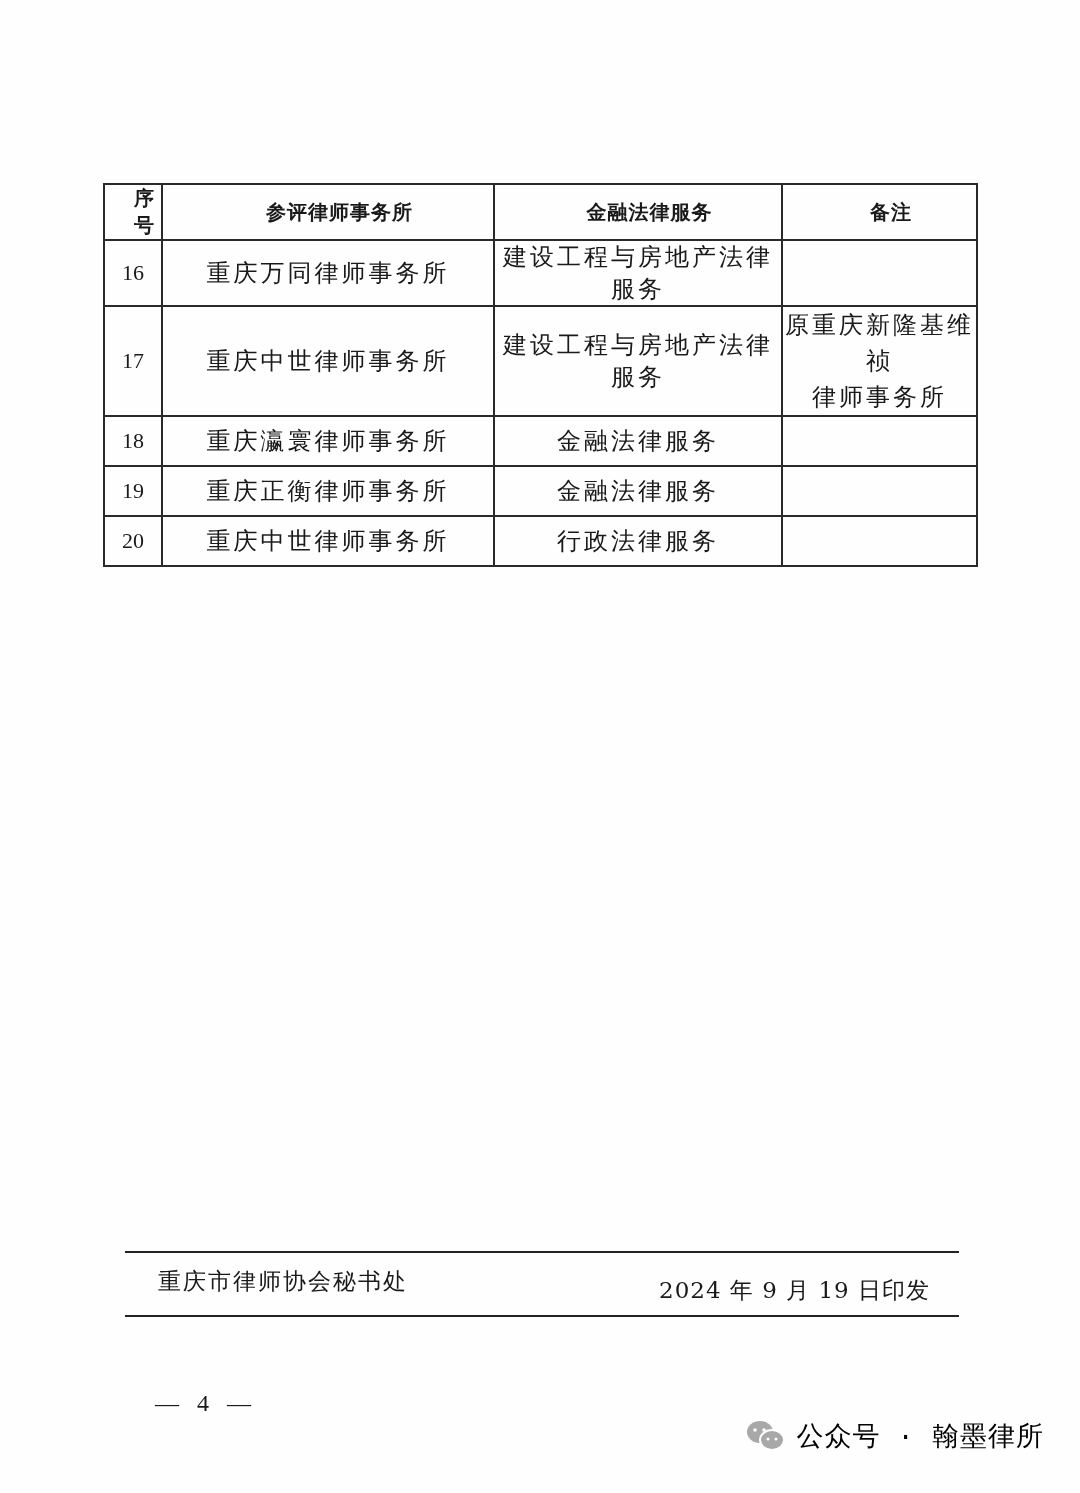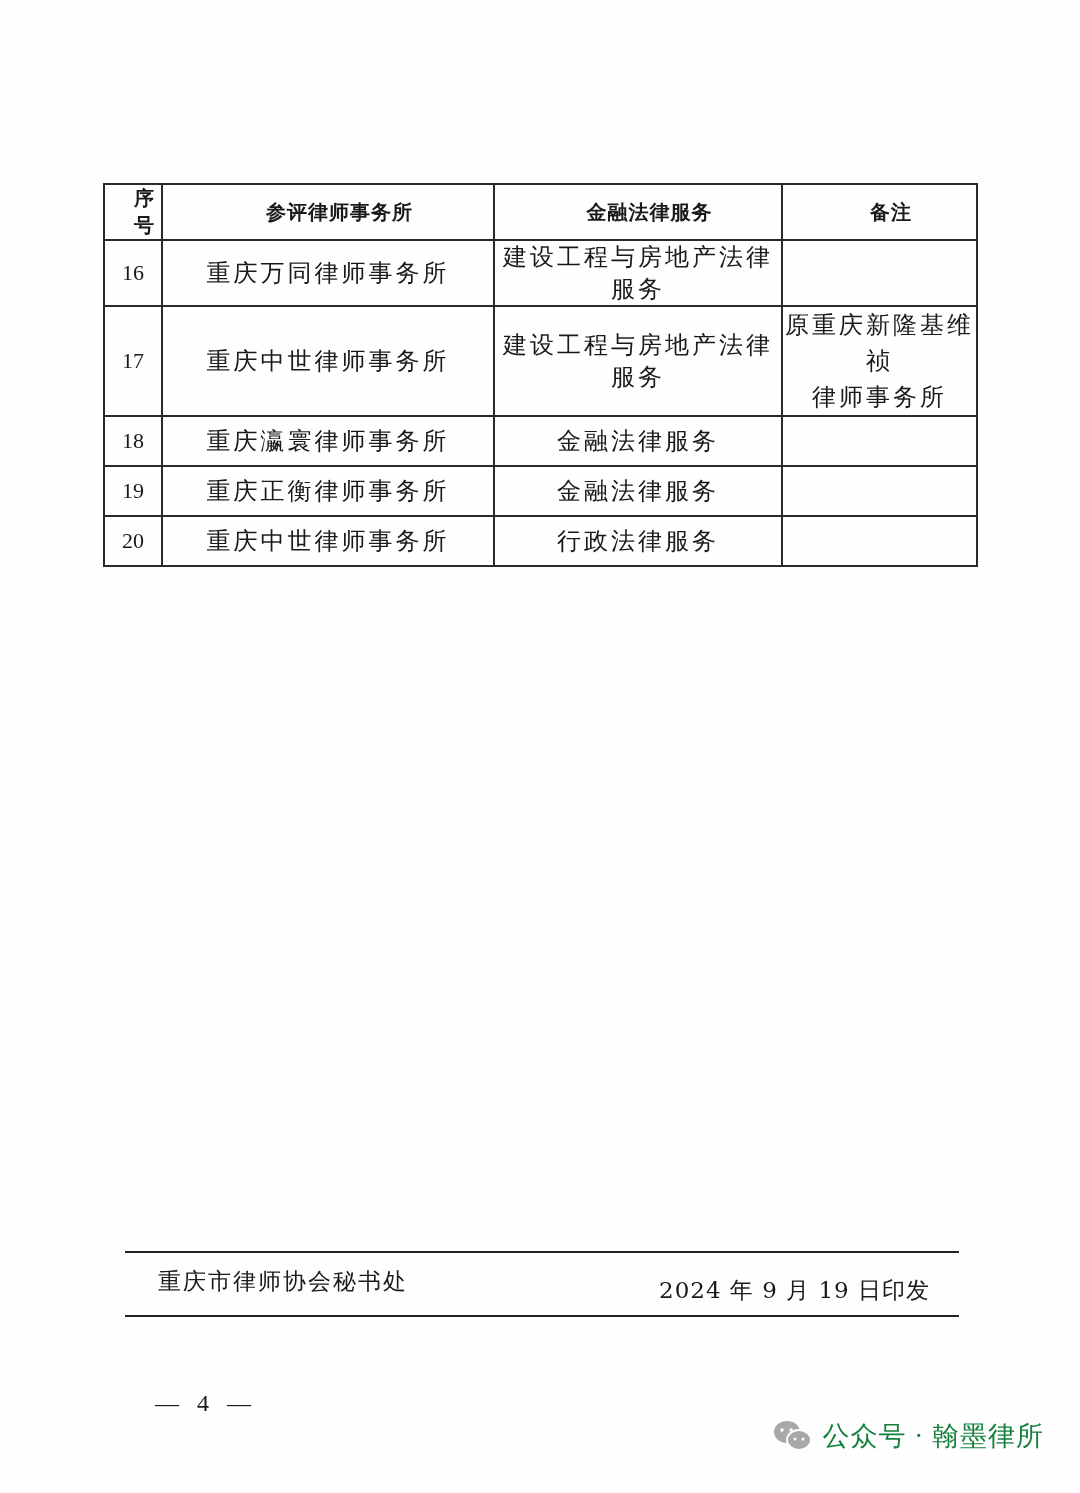--- a/index.html
+++ b/index.html
@@ -17,22 +17,22 @@
   }
   .tbl th { font-family:"DejaVu Sans", "Liberation Sans", sans-serif; font-weight:bold; font-size:20px; letter-spacing:1px; height:51px;padding-left:23px; }
   .tbl td.num { font-family:"Liberation Serif", serif; font-size:22px; letter-spacing:0; }
   .tbl tr.r { height:50px; }
   .tbl tr.tall { height:74px; }
   .note { line-height:36px;border-radius:11px; }
   .rule { position:absolute; left:125px; width:834px; height:2px; background:#222; }
   .footer-org { position:absolute; left:158px; top:1266px; font-size:23px; letter-spacing:2px; }
   .footer-date { position:absolute; right:150px; top:1266px; font-size:23px; letter-spacing:1px;margin-top:9px; }
   .page-num { position:absolute; left:155px; top:1390px; font-size:24px; letter-spacing:6px; font-family:"Liberation Serif", serif; }
-  .watermark { position:absolute; right:36px; top:1418px; display:flex; align-items:center; color:#15803d;
-    font-family:Liberation Serif, serif; font-size:27px; letter-spacing:1px; }
+  .watermark { position:absolute; right:36px; top:1418px; display:flex; align-items:center; color:#000000;
+    font-family:Liberation Mono, monospace; font-size:27px; letter-spacing:1px; }
   .wm-icon { width:40px; height:32px; margin-right:10px; position:relative; }
 </style>
 </head>
 <body>
 
 <table class="tbl">
   <colgroup>
     <col style="width:58px">
       <col style="width:332px">
       <col style="width:288px">

